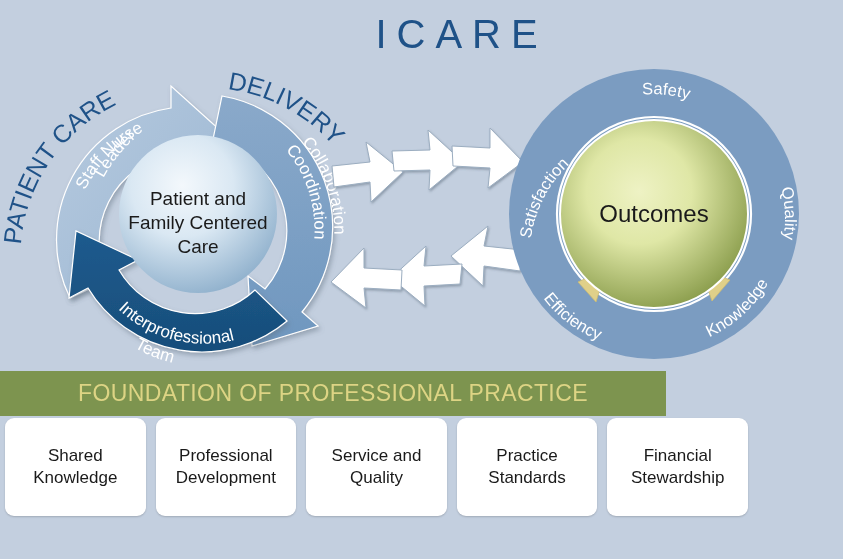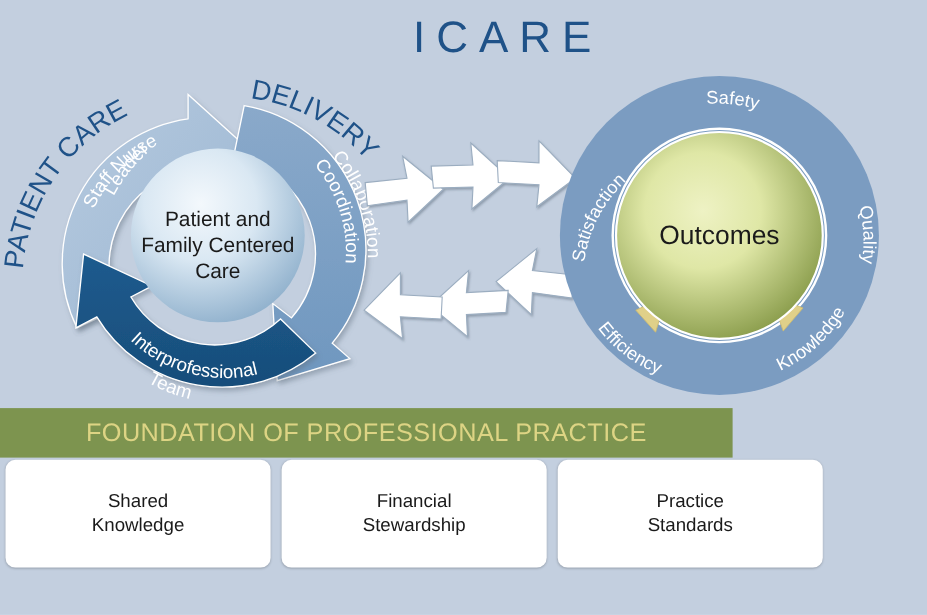--- a/index.html
+++ b/index.html
@@ -307,26 +307,38 @@
 
   <div id="cards">
     <div class="card">
       <span class="card-label">
         <span>Shared</span><br>
         <span>Knowledge</span>
       </span>
     </div>
     <div class="card">
       <span class="card-label">
+        <span>Professional</span><br>
+        <span>Development</span>
+      </span>
+    </div>
+    <div class="card">
+      <span class="card-label">
+        <span>Service and</span><br>
+        <span>Quality</span>
+      </span>
+    </div>
+    <div class="card">
+      <span class="card-label">
+        <span>Practice</span><br>
+        <span>Standards</span>
+      </span>
+    </div>
+    <div class="card">
+      <span class="card-label">
         <span>Financial</span><br>
         <span>Stewardship</span>
       </span>
     </div>
-    <div class="card">
-      <span class="card-label">
-        <span>Practice</span><br>
-        <span>Standards</span>
-      </span>
-    </div>
   </div>
 
 
 </div>
 
 </body></html>

